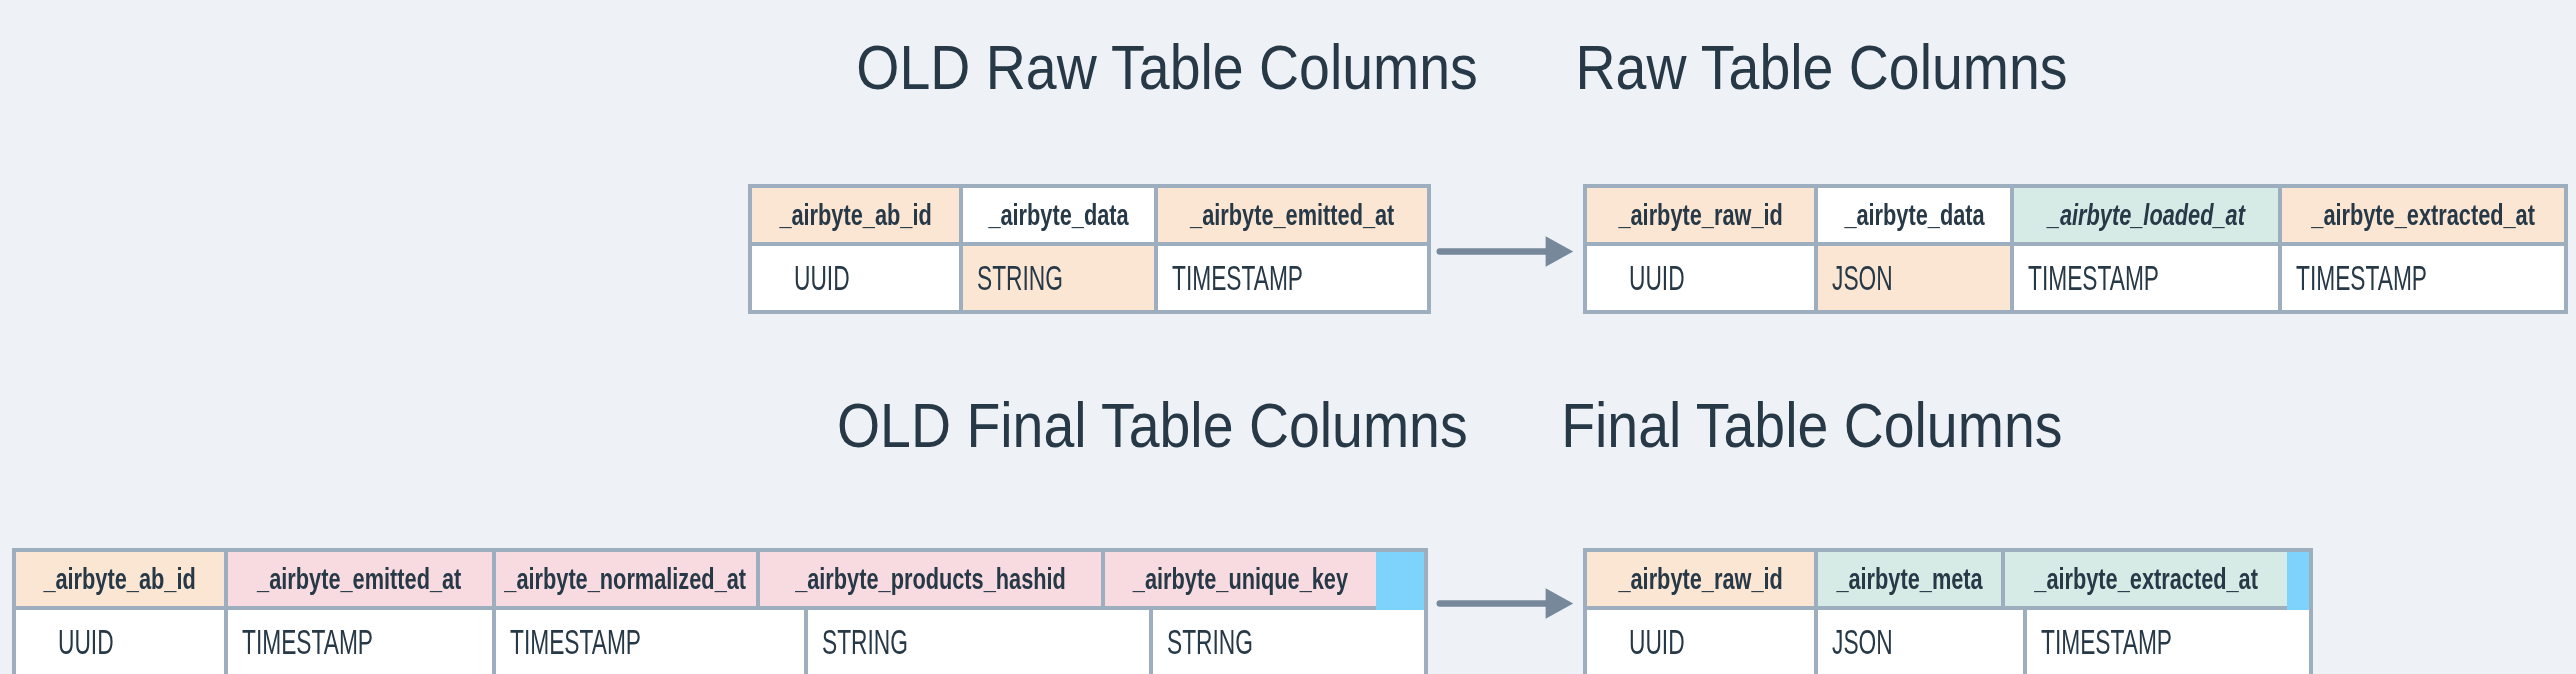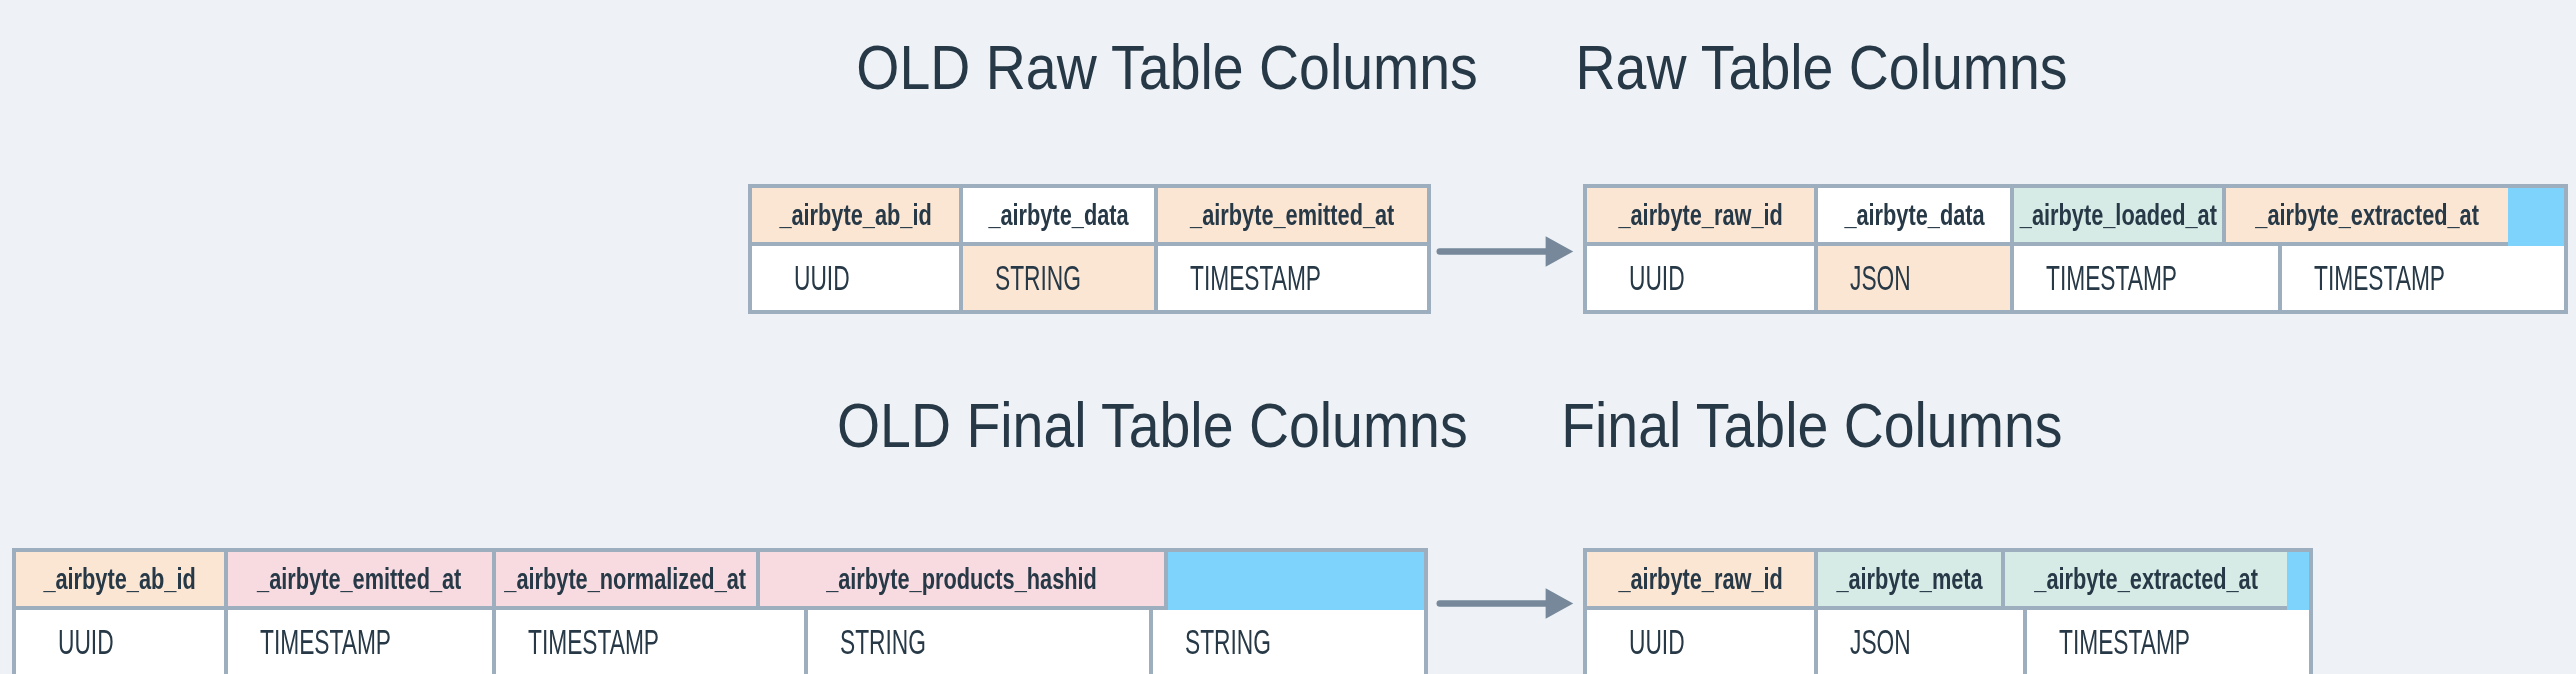--- a/index.html
+++ b/index.html
@@ -21,21 +21,21 @@
     border:4.4px solid var(--border,#9dafbe);background:#7dd3fc;
   }
   .trow{display:flex;}
   .cell{
     box-sizing:border-box;height:64px;display:flex;align-items:center;
     border-right:4.4px solid var(--border,#9dafbe);background:#fff;overflow:visible;
   }
   .cell.last{border-right:none;}
   .thead .cell{height:58px;border-bottom:4.4px solid var(--border,#9dafbe);}
   .hcell{justify-content:center;font-weight:700;font-size:29px;}
-  .dcell{padding-left:32px;font-size:35px;font-weight:400;}
+  .dcell{padding-left:14px;font-size:35px;font-weight:400;}
   .pad-first{padding-left:42px;}
   .cx{display:inline-block;transform:scaleX(0.75);transform-origin:50% 50%;white-space:nowrap;}
   .dx{display:inline-block;transform:scaleX(0.65);transform-origin:0 50%;white-space:nowrap;}
   .arrow{position:absolute;}
   .arrow line{stroke:var(--arrow,#76889a);stroke-width:9;stroke-linecap:round;}
   .arrow polygon{fill:var(--arrow,#76889a);}
 </style>
 </head>
 <body>
 
@@ -85,21 +85,21 @@
   </svg>
 
   <div class="tbl" style="left:1583px;top:184px;">
     <div class="trow thead">
       <div class="cell hcell" style="width: 231px; background-color: rgb(251, 230, 212);">
           <span class="cx">_airbyte_raw_id</span>
         </div>
       <div class="cell hcell" style="width: 196px; background-color: rgb(255, 255, 255);">
           <span class="cx">_airbyte_data</span>
         </div>
-      <div class="cell hcell" style="width: 212px; background-color: rgb(214, 235, 230);">
+      <div class="cell hcell" style="width: 268px; background-color: rgb(214, 235, 230); font-style: italic;">
           <span class="cx">_airbyte_loaded_at</span>
         </div>
       <div class="cell hcell last" style="width: 282px; background-color: rgb(251, 230, 212);">
           <span class="cx">_airbyte_extracted_at</span>
         </div>
     </div>
     <div class="trow">
       <div class="cell dcell pad-first" style="width: 231px; background-color: rgb(255, 255, 255);">
           <span class="dx">UUID</span>
         </div>
@@ -119,22 +119,25 @@
     <div class="trow thead">
       <div class="cell hcell" style="width: 212px; background-color: rgb(251, 230, 212);">
           <span class="cx">_airbyte_ab_id</span>
         </div>
       <div class="cell hcell" style="width: 268px; background-color: rgb(248, 219, 225);">
           <span class="cx">_airbyte_emitted_at</span>
         </div>
       <div class="cell hcell" style="width: 264px; background-color: rgb(248, 219, 225);">
           <span class="cx">_airbyte_normalized_at</span>
         </div>
-      <div class="cell hcell" style="width: 408px; background-color: rgb(248, 219, 225);">
+      <div class="cell hcell" style="width: 345px; background-color: rgb(248, 219, 225);">
           <span class="cx">_airbyte_products_hashid</span>
+        </div>
+      <div class="cell hcell last" style="width: 271px; background-color: rgb(248, 219, 225);">
+          <span class="cx">_airbyte_unique_key</span>
         </div>
     </div>
     <div class="trow">
       <div class="cell dcell pad-first" style="width: 212px; background-color: rgb(255, 255, 255);">
           <span class="dx">UUID</span>
         </div>
       <div class="cell dcell" style="width: 268px; background-color: rgb(255, 255, 255);">
           <span class="dx">TIMESTAMP</span>
         </div>
       <div class="cell dcell" style="width: 312px; background-color: rgb(255, 255, 255);">

